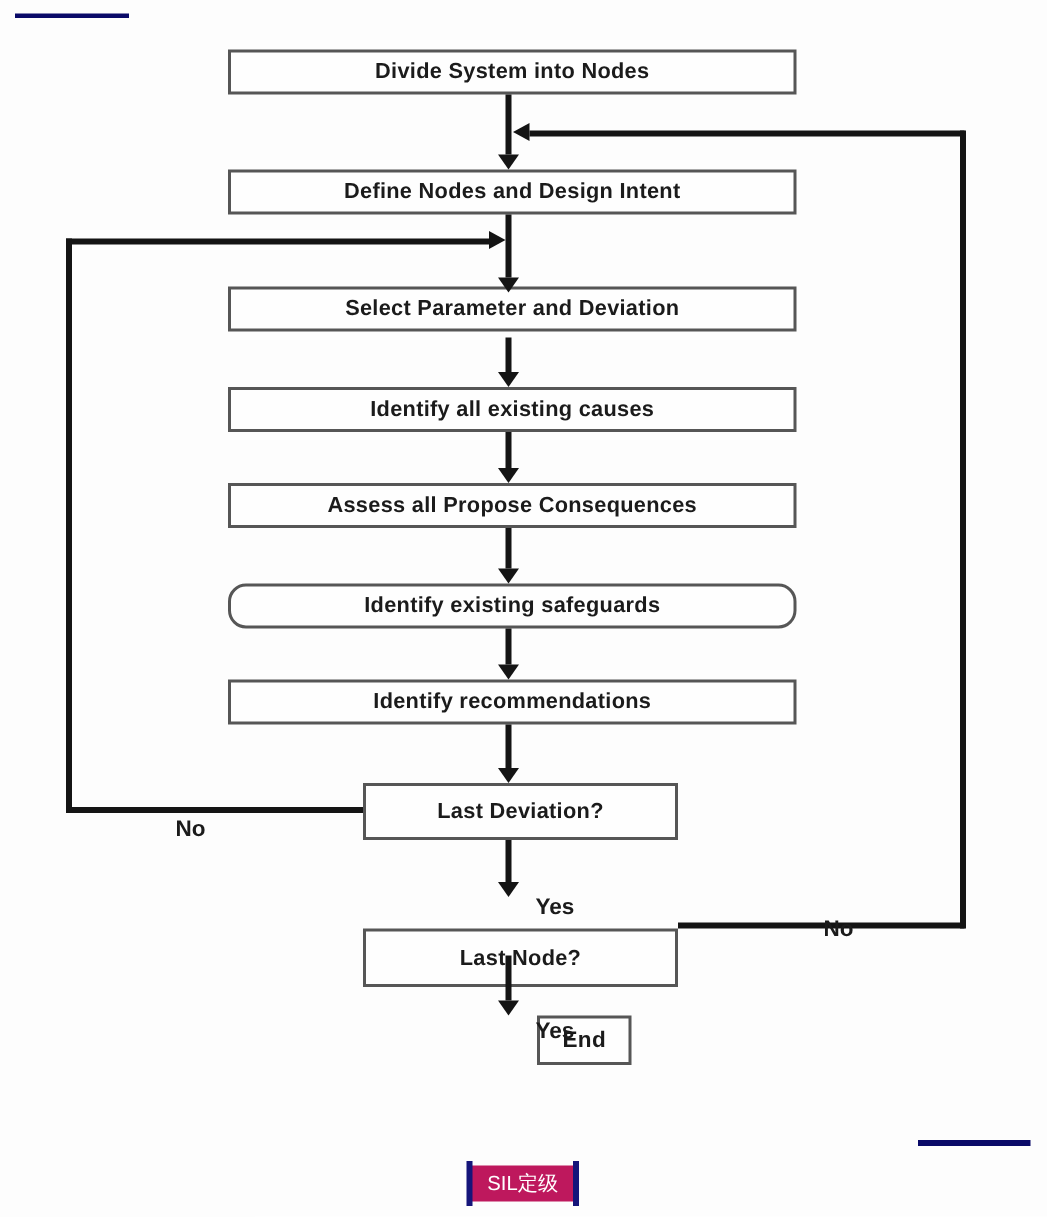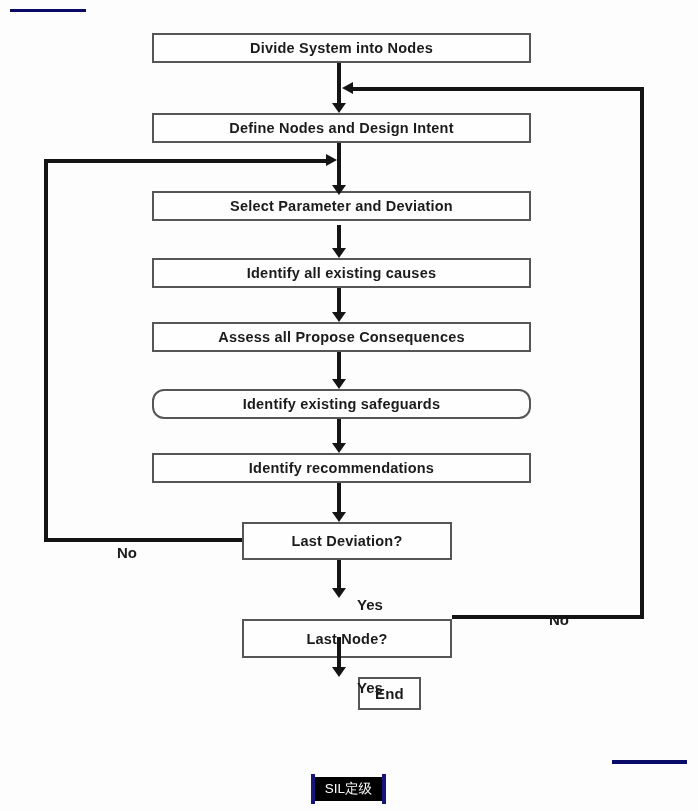--- a/index.html
+++ b/index.html
@@ -81,21 +81,21 @@
     position: absolute; font-weight: bold; font-size: 15px; color: #1b1b1b; margin-top: 31px;
   }
   #label-no-left  { left: 117px; top: 513px; }
   #label-yes-dev  { left: 357px; top: 565px; }
   #label-no-right { left: 549px; top: 580px; }
   #label-yes-node { left: 357px; top: 648px; }
 
   
   #sil-badge {
     position: absolute; left: 313px; top: 777px; width: 71px; height: 24px;
-    background: #000000; color: #ffffff;
+    background: #be185d; color: #ffffff;
     display: flex; align-items: center; justify-content: center;
     font-size: 13.5px; font-weight: normal; cursor: pointer;
   }
   #sil-badge::before, #sil-badge::after {
     content: ""; position: absolute; top: -3px; bottom: -3px; width: 4px;
     background: #15157a;
   }
   #sil-badge::before { left: -2px; }
   #sil-badge::after  { right: -2px; }
 </style>

